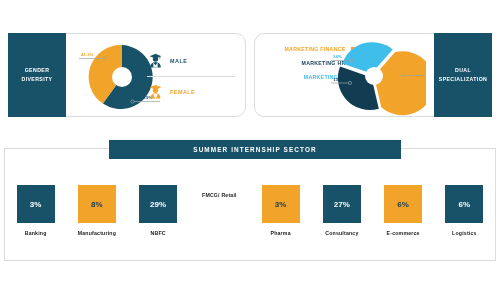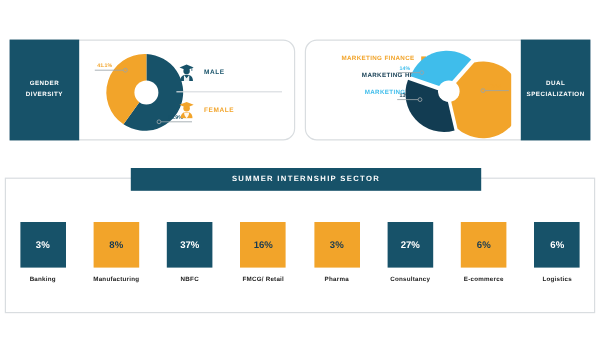--- a/index.html
+++ b/index.html
@@ -350,26 +350,25 @@
       <div class="bar-box teal">3%</div>
       <div class="bar-label">Banking</div>
     </div>
 
     <div class="bar-item">
       <div class="bar-box orange">8%</div>
       <div class="bar-label">Manufacturing</div>
     </div>
 
     <div class="bar-item">
-      <div class="bar-box teal">37%</div>
+      <div class="bar-box teal">29%</div>
       <div class="bar-label">NBFC</div>
     </div>
 
     <div class="bar-item">
-      <div class="bar-box orange">16%</div>
       <div class="bar-label">FMCG/ Retail</div>
     </div>
 
     <div class="bar-item">
       <div class="bar-box orange">3%</div>
       <div class="bar-label">Pharma</div>
     </div>
 
     <div class="bar-item">
       <div class="bar-box teal">27%</div>

